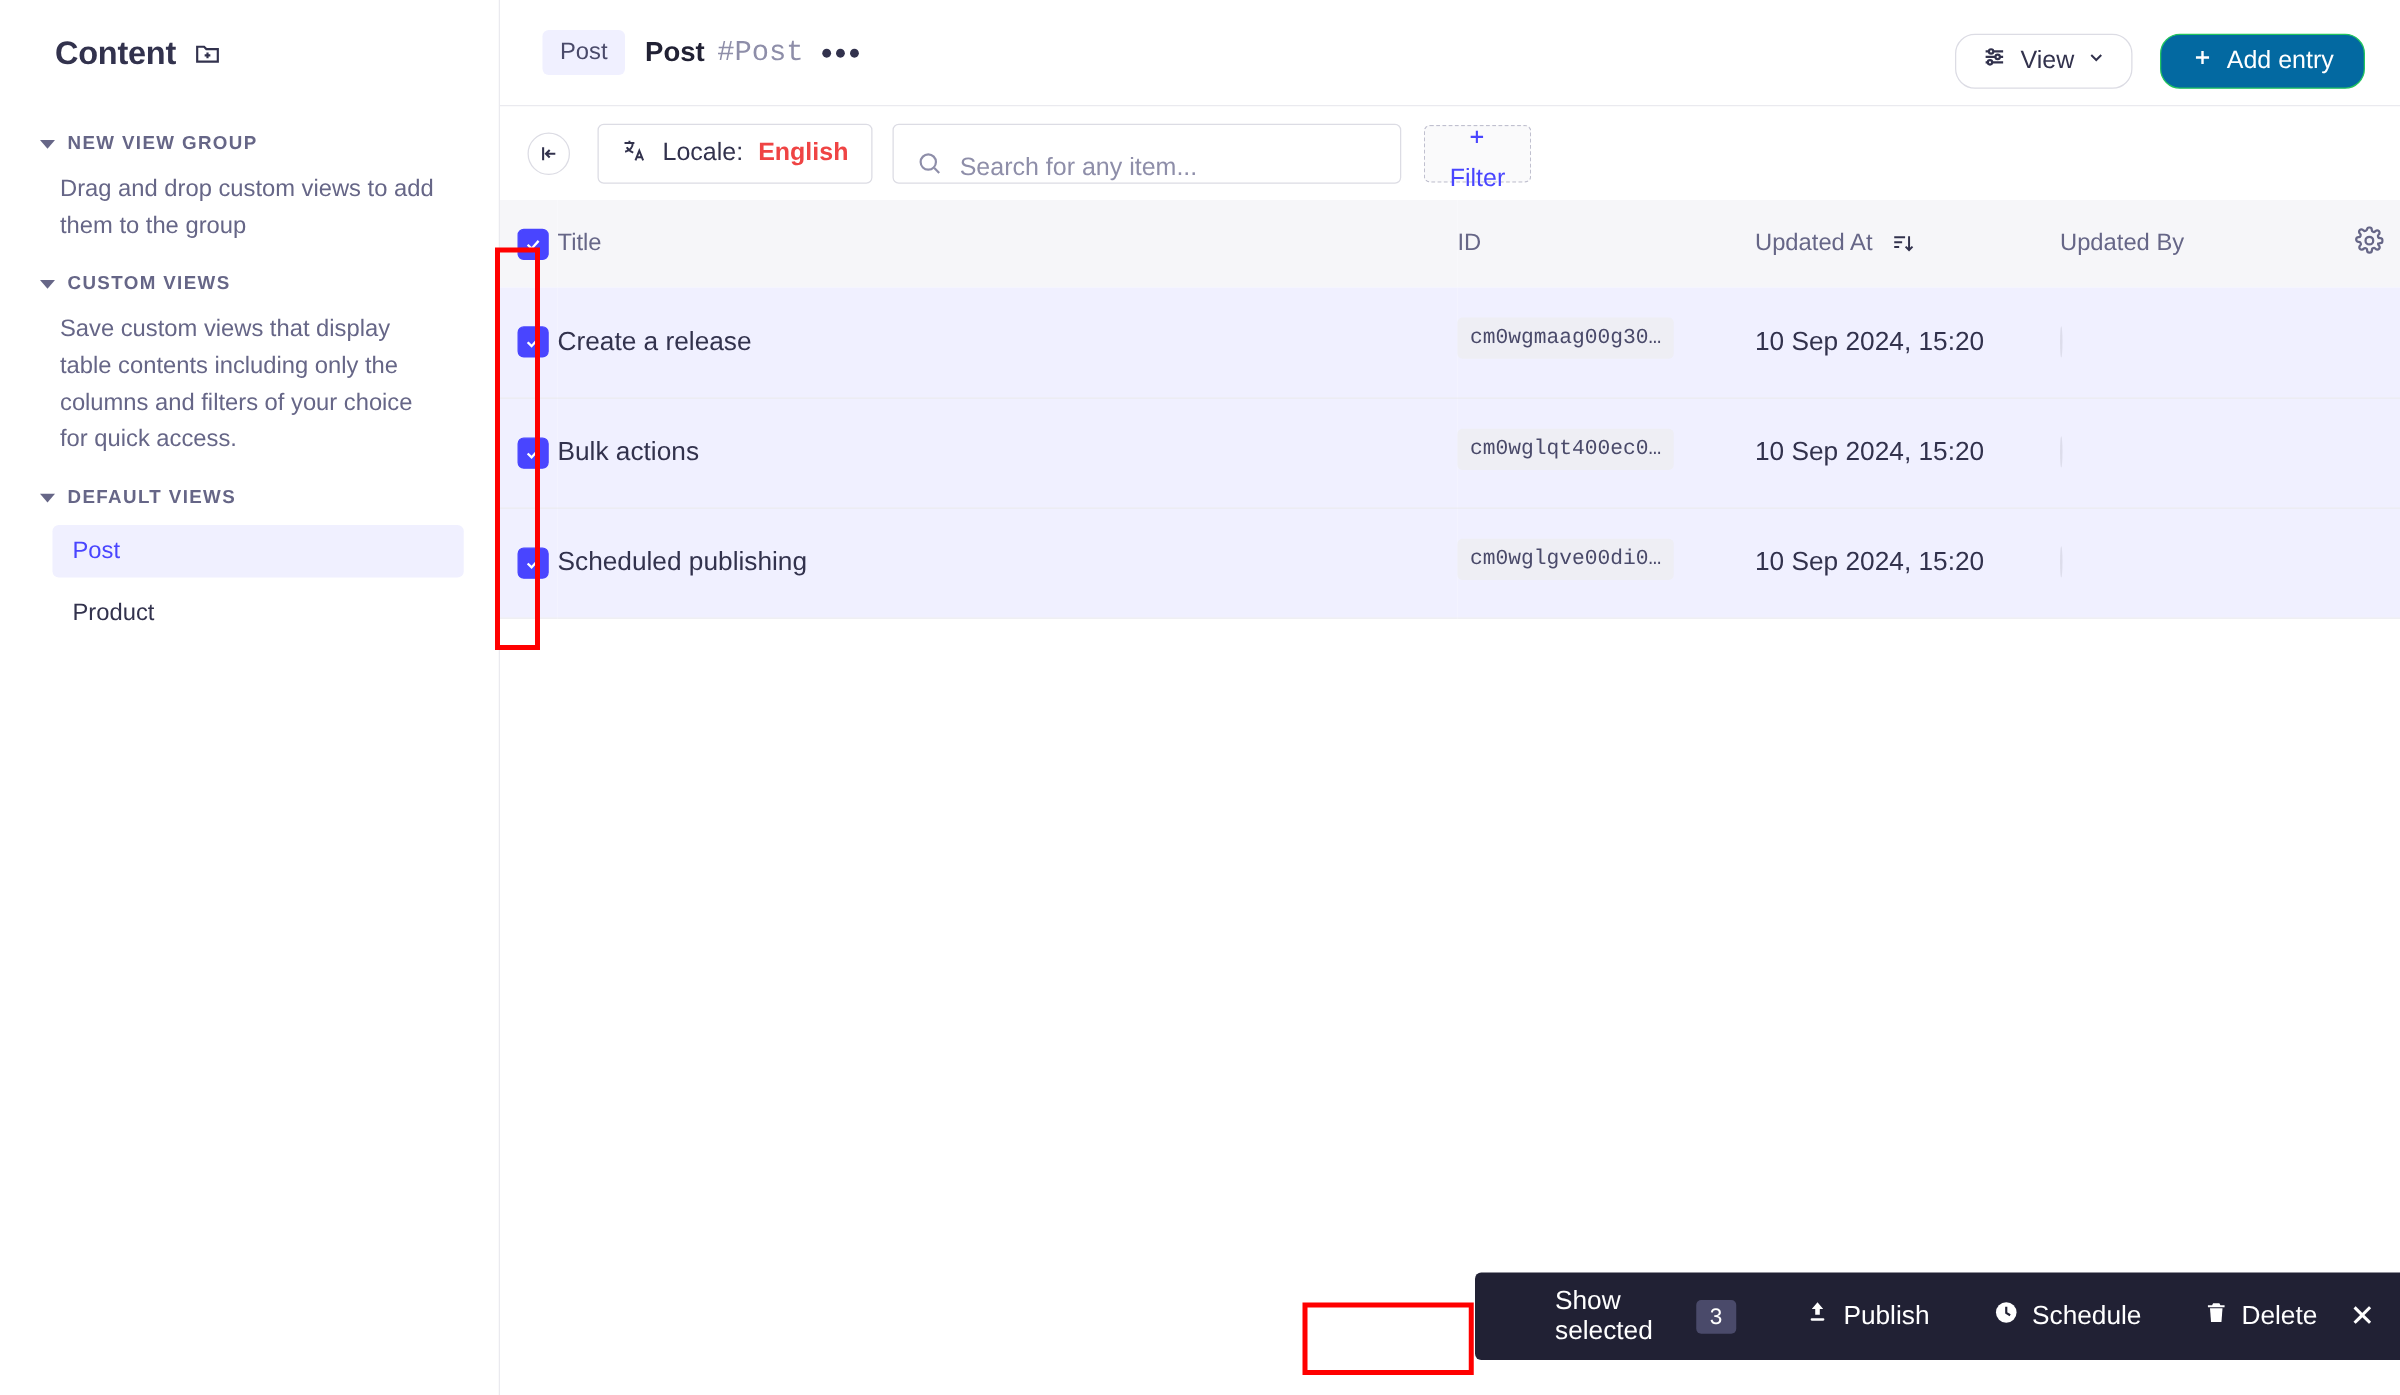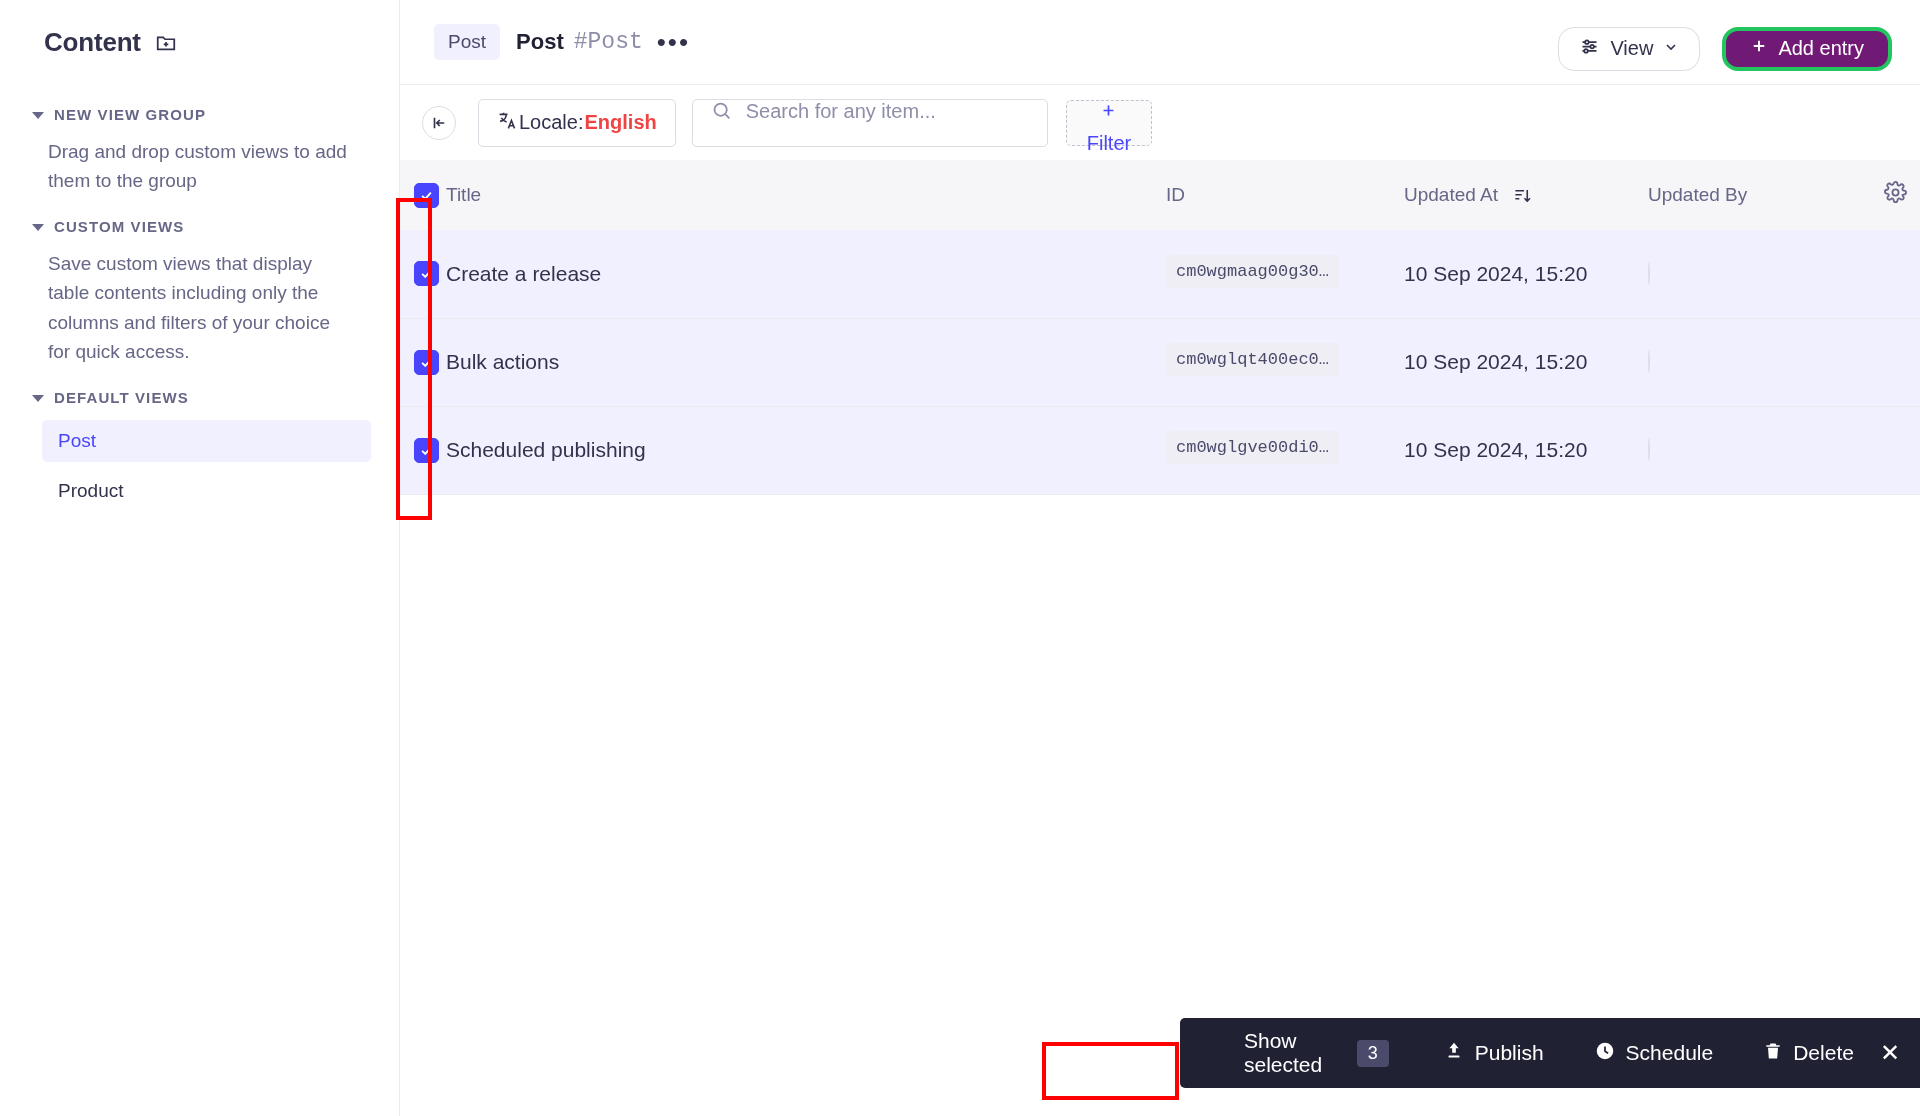--- a/index.html
+++ b/index.html
@@ -80,48 +80,48 @@
     display: flex; align-items: center; height: 28px;
   }
   .topbar-spacer { flex: 1; }
   .btn {
     display: inline-flex; align-items: center; gap: 10px;
     border-radius: 16px; font-size: 20px; cursor: pointer;
     height: 44px; padding: 0 20px; margin-top: 13px;
   }
   .btn-view { border: 1px solid #dcdce4; background: #fff; color: #32324d; }
   .btn-add {
-    background: #701a75; color: #fff; border: 4px solid #22c55e;
+    background: #0369a1; color: #fff; border: 1px solid #22c55e;
     margin-left: 22px; font-weight: 500; padding: 0 24px; text-align: center;
   }
 
   .toolbar {
     height: 76px; flex: 0 0 76px;
     border-top: 1px solid #eaeaef;
     display: flex; align-items: center;
     padding-left: 8px; gap: 0; position: relative;
   }
   .collapse-btn {
     width: 34px; height: 34px; border-radius: 50%;
     border: 1px solid #dcdce4; background: #fff;
     display: flex; align-items: center; justify-content: center;
     color: #32324d; margin-left: 14px; margin-right: 22px; cursor: pointer;
     flex: 0 0 34px;
   }
   .locale-box {
-    display: flex; align-items: center; gap: 1px;
+    display: flex; align-items: center; gap: 12px;
     border: 1px solid #dcdce4; border-radius: 5px; background: #fff;
     height: 48px; padding: 0 18px; cursor: pointer;
   }
   .locale-label { font-size: 20px; color: #32324d; }
   .locale-value { font-size: 20px; font-weight: bold; color: #ef4444; }
   .search-box {
-    display: flex; align-items: flex-start; gap: 14px;
+    display: flex; align-items: flex-end; gap: 14px;
     border: 1px solid #dcdce4; border-radius: 5px; background: #fff;
-    height: 48px; width: 356px; padding: 0 18px; margin-left: 16px;
+    height: 48px; width: 407px; padding: 0 18px; margin-left: 16px;
   }
   .search-box input {
     border: none; outline: none; font-size: 20px;
     color: #32324d; background: transparent; width: 100%;
     font-family: "Liberation Sans", sans-serif;
   }
   .search-box input::placeholder { color: #8e8ea9; }
   .filter-btn {
     margin-left: 18px; border: 1px dashed #c0c0cf; border-radius: 5px;
     background: #fafafb; color: #4945ff; font-size: 20px;

